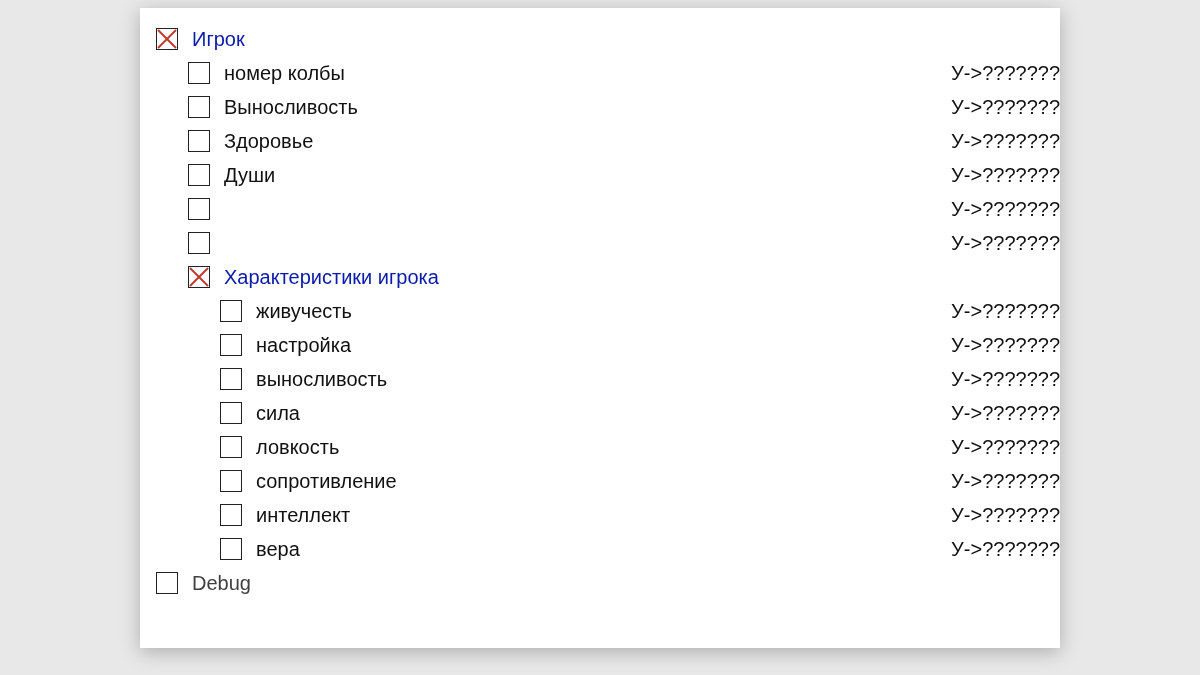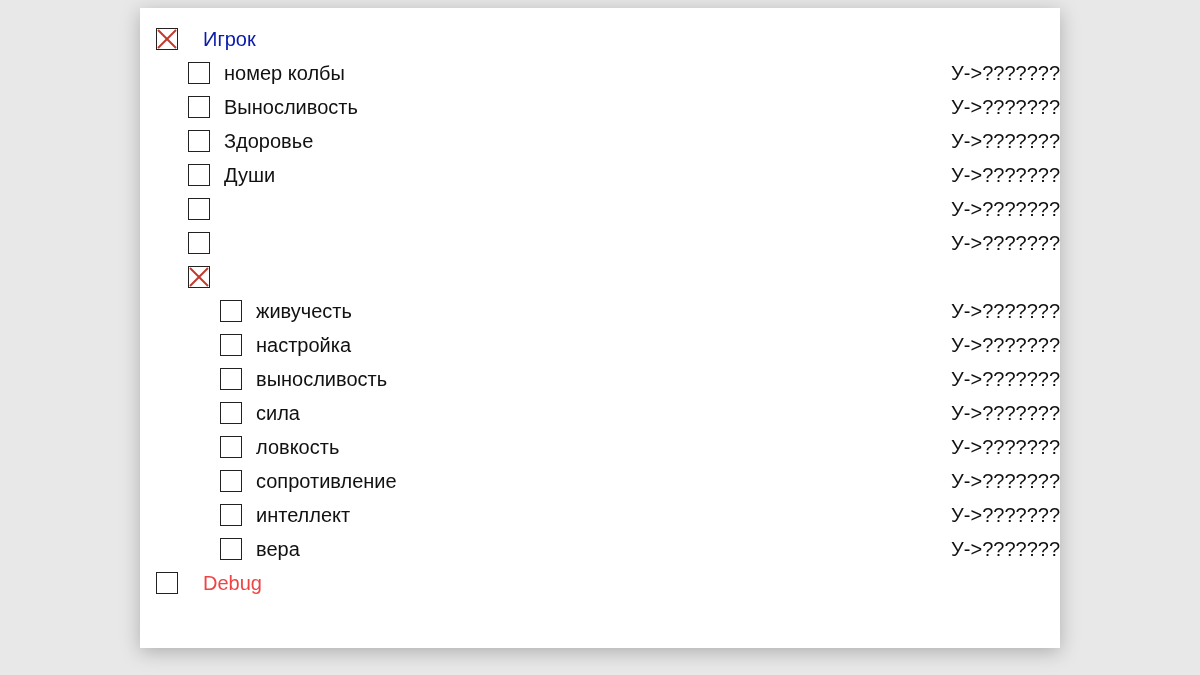--- a/index.html
+++ b/index.html
@@ -25,21 +25,21 @@
   }
   .tree {
     padding-top: 14px;
   }
   .row {
     display: flex;
     align-items: center;
     height: 34px;
     white-space: nowrap;
   }
-  .indent0 { padding-left: 16px; gap: 11px; }
+  .indent0 { padding-left: 16px; }
   .indent1 { padding-left: 48px; }
   .indent2 { padding-left: 80px; }
   .cb {
     width: 22px;
     height: 22px;
     border: 1.5px solid #222;
     background: #fff;
     flex: 0 0 auto;
     position: relative;
     margin-right: 14px;
@@ -50,21 +50,21 @@
     top: -1px;
   }
   .label {
     color: #111;
     flex: 0 0 auto;
   }
   .label.group {
     color: #0a1aaa;
   }
   .label.dim {
-    color: #ef4444;
+    color: #404040;
   }
   .spacer {
     flex: 1 1 auto;
   }
   .val {
     color: #111;
     padding-left: 6px;
     flex: 0 0 auto;
   }
 </style>
@@ -119,20 +119,21 @@
       <span class="val">У-&gt;???????</span>
     </div>
 
     <div class="row indent1">
       <span class="cb checked">
         <svg width="22" height="22" viewBox="0 0 22 22">
           <line x1="2" y1="2" x2="20" y2="20" stroke="#c0392b" stroke-width="2"></line>
           <line x1="20" y1="2" x2="2" y2="20" stroke="#c0392b" stroke-width="2"></line>
         </svg>
       </span>
+      <span class="label group">Характеристики игрока</span>
     </div>
 
     <div class="row indent2">
       <span class="cb"></span>
       <span class="label">живучесть</span>
       <span class="spacer"></span>
       <span class="val">У-&gt;???????</span>
     </div>
     <div class="row indent2">
       <span class="cb"></span>

